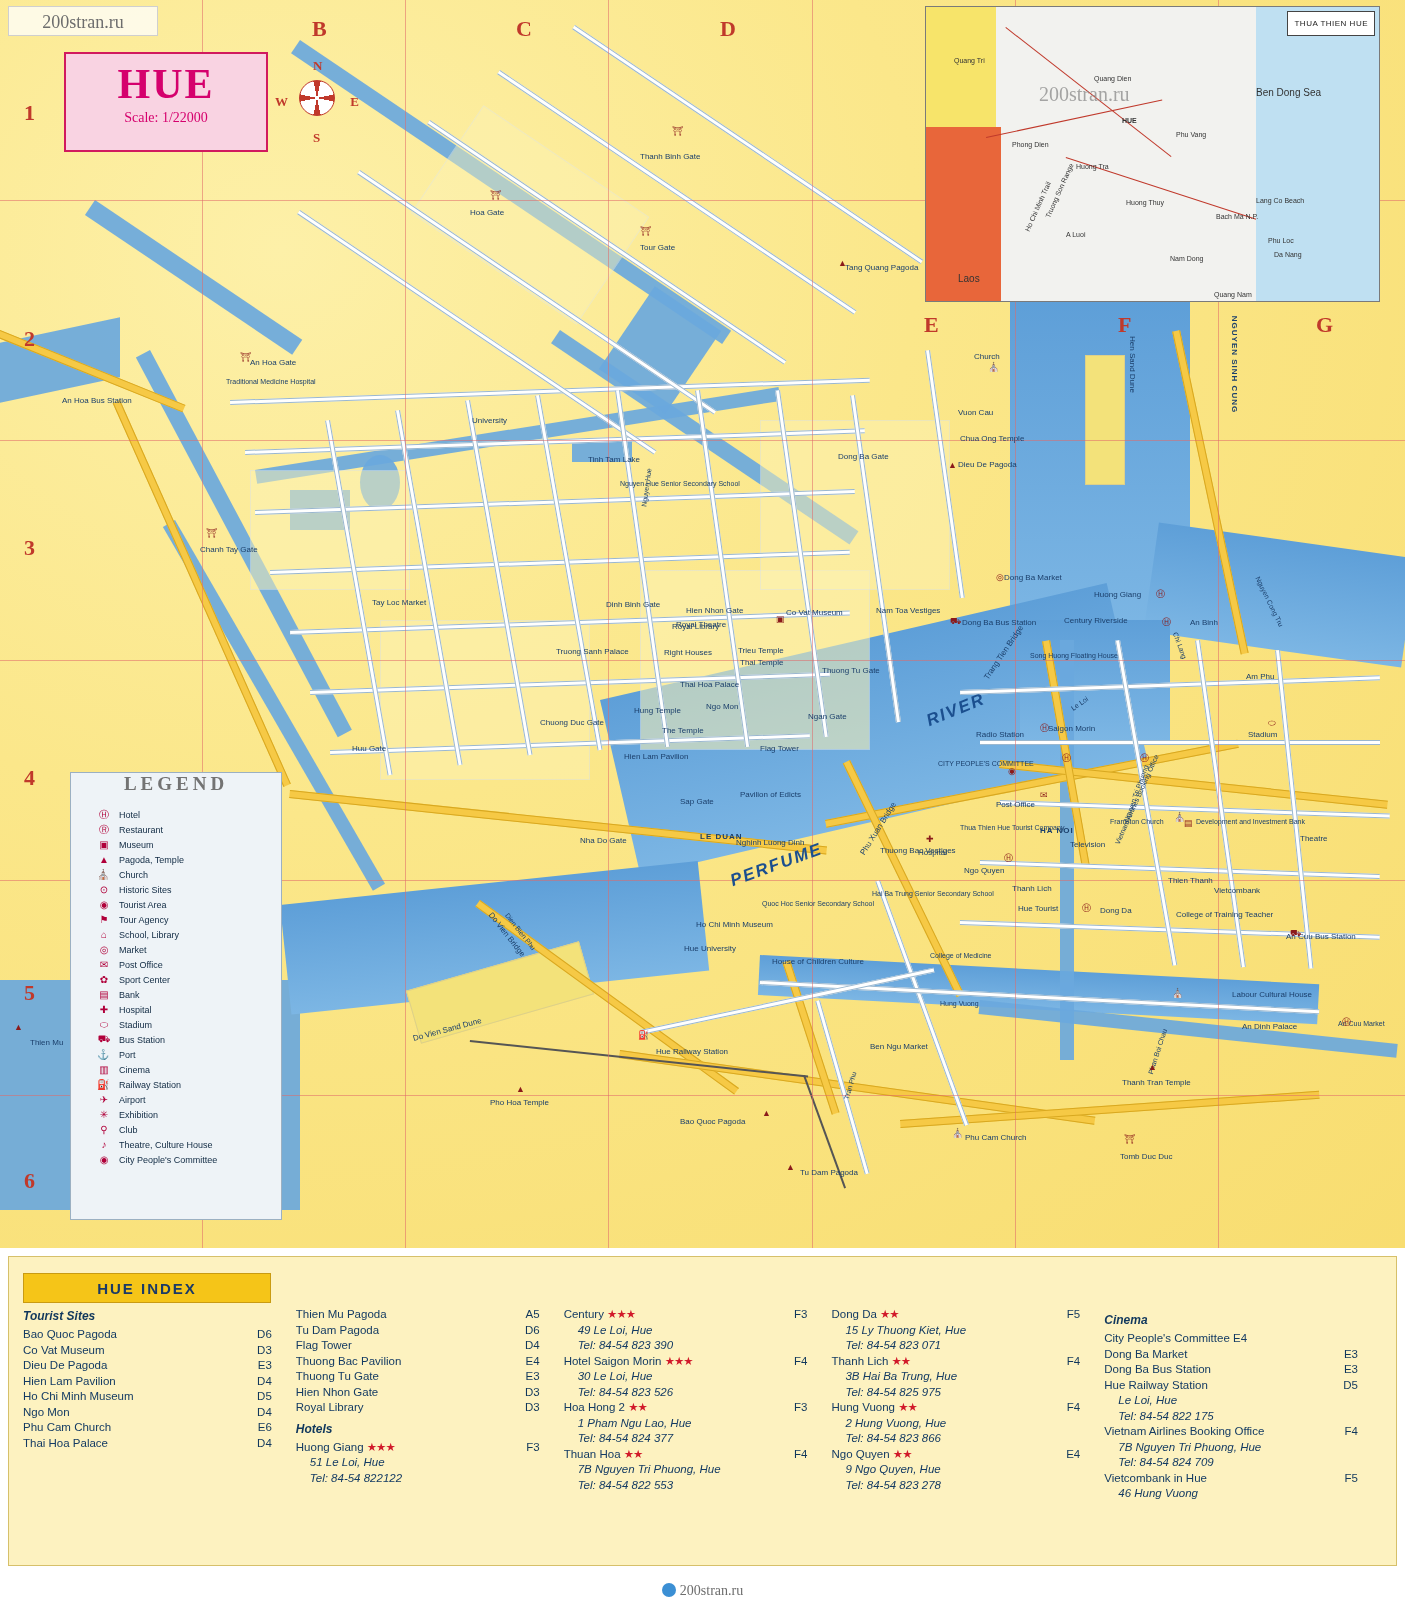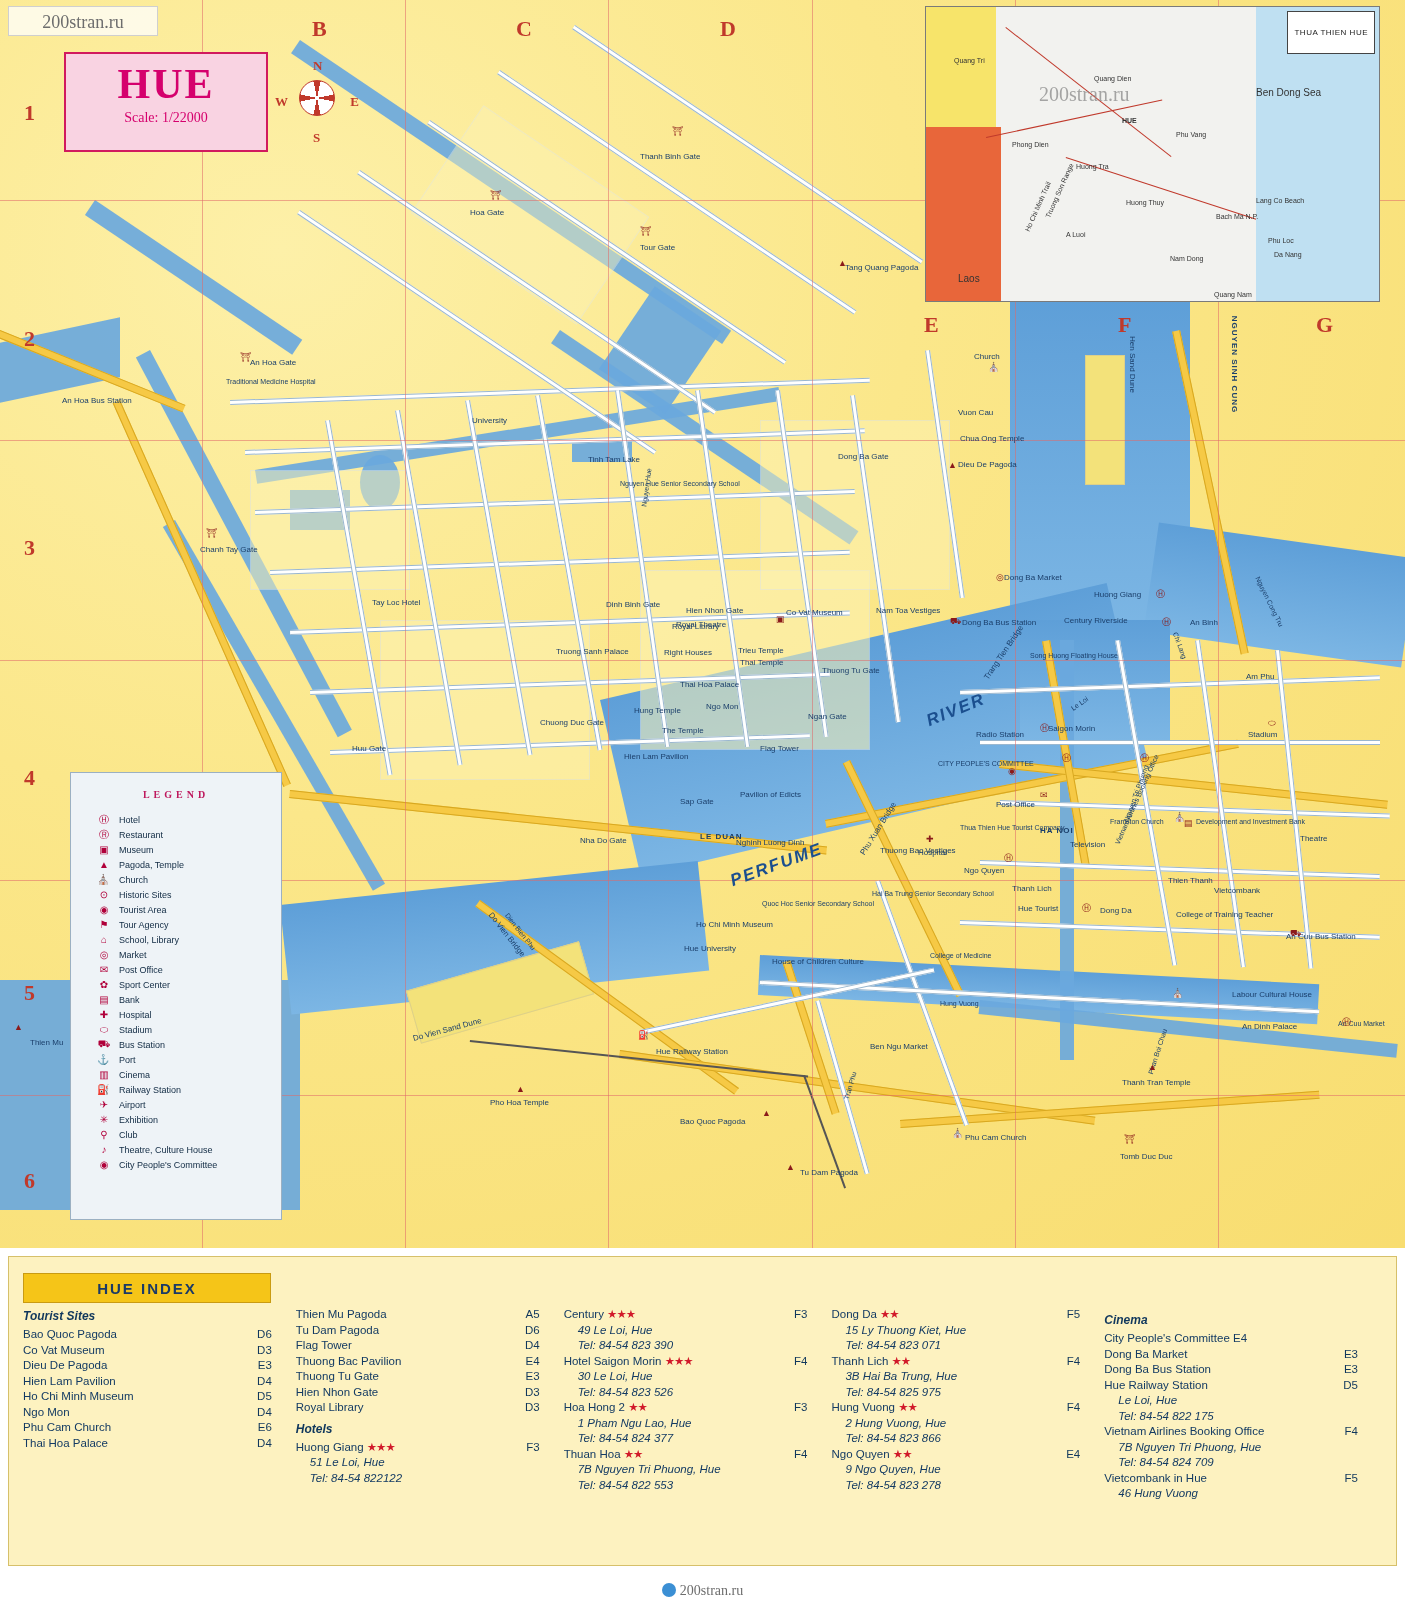--- a/index.html
+++ b/index.html
@@ -121,39 +121,39 @@
     font-size:20px; color:#8a8a8a; opacity:.75;
     font-family:"Liberation Serif", serif;
   }
   
   #legend {
     position:absolute; left:70px; top:772px; width:212px; height:448px;
     background:#eef3f7; border:1px solid #9bb0c2;
   }
   #legend .lg-title {
     text-align:center; font-weight:bold; letter-spacing:4px;
-    color:#be185d; font-size:10px; margin-top:16px; margin-bottom:12px;
+    color:#737373; font-size:19px; margin-bottom:12px;
     font-family:"Liberation Serif", serif;
   }
   .lg-row { display:flex; align-items:center; height:15px; padding-left:24px; }
   .lg-ico { width:18px; text-align:center; font-size:10px; color:#b0003a; }
   .lg-txt { font-size:9px; color:#102a43; margin-left:6px; }
   
   #inset {
     position:absolute; left:925px; top:6px; width:455px; height:296px;
     background:#ffffff; border:1px solid #7a7a7a;
     overflow:hidden;
   }
   #inset .sea { position:absolute; right:0; top:0; width:215px; height:296px; background:#bfe0f2; }
   #inset .land { position:absolute; left:0; top:0; width:330px; height:296px; background:#f2f2ef; }
   #inset .yellowregion { position:absolute; left:0; top:0; width:70px; height:120px; background:#f7e46a; }
   #inset .orangeregion { position:absolute; left:0; top:120px; width:75px; height:176px; background:#e8663a; }
   #inset .hdr {
     position:absolute; right:4px; top:4px;
-    border:1px solid #444; background:#fff; font-size:8px; padding:16px 6px;
+    border:1px solid #444; background:#fff; font-size:8px; padding:7px 6px;
     letter-spacing:.5px; color:#222;
   }
   #inset .ilabel { position:absolute; font-size:7px; color:#333; white-space:nowrap; }
   #inset .iroad { position:absolute; background:#c0392b; height:1px; }
   
   #index-panel {
     position:absolute; left:8px; top:1256px;
     width:1389px; height:310px;
     background:#fdf2c0; border:1px solid #d6c06a;
     padding:10px 14px;
@@ -320,21 +320,21 @@
   <div class="label sm" style="left:226px;top:378px;">Traditional Medicine Hospital</div>
   <div class="label" style="left:472px;top:416px;">University</div>
   <div class="label" style="left:588px;top:455px;">Tinh Tam Lake</div>
   <div class="label sm" style="left:620px;top:480px;">Nguyen Hue Senior Secondary School</div>
   <div class="label" style="left:838px;top:452px;">Dong Ba Gate</div>
   <div class="label" style="left:960px;top:434px;">Chua Ong Temple</div>
   <div class="label" style="left:958px;top:460px;">Dieu De Pagoda</div>
   <div class="label" style="left:958px;top:408px;">Vuon Cau</div>
   <div class="label" style="left:974px;top:352px;">Church</div>
   <div class="label" style="left:200px;top:545px;">Chanh Tay Gate</div>
-  <div class="label" style="left:372px;top:598px;">Tay Loc Hotel</div>
+  <div class="label" style="left:372px;top:598px;">Tay Loc Market</div>
   <div class="label" style="left:1004px;top:573px;">Dong Ba Market</div>
   <div class="label" style="left:962px;top:618px;">Dong Ba Bus Station</div>
   <div class="label" style="left:1094px;top:590px;">Huong Giang</div>
   <div class="label" style="left:1064px;top:616px;">Century Riverside</div>
   <div class="label" style="left:1190px;top:618px;">An Binh</div>
   <div class="label sm" style="left:1030px;top:652px;">Song Huong Floating House</div>
   <div class="label" style="left:1246px;top:672px;">Am Phu</div>
   <div class="label" style="left:680px;top:680px;">Thai Hoa Palace</div>
   <div class="label" style="left:672px;top:622px;">Royal Library</div>
   <div class="label" style="left:556px;top:647px;">Truong Sanh Palace</div>

